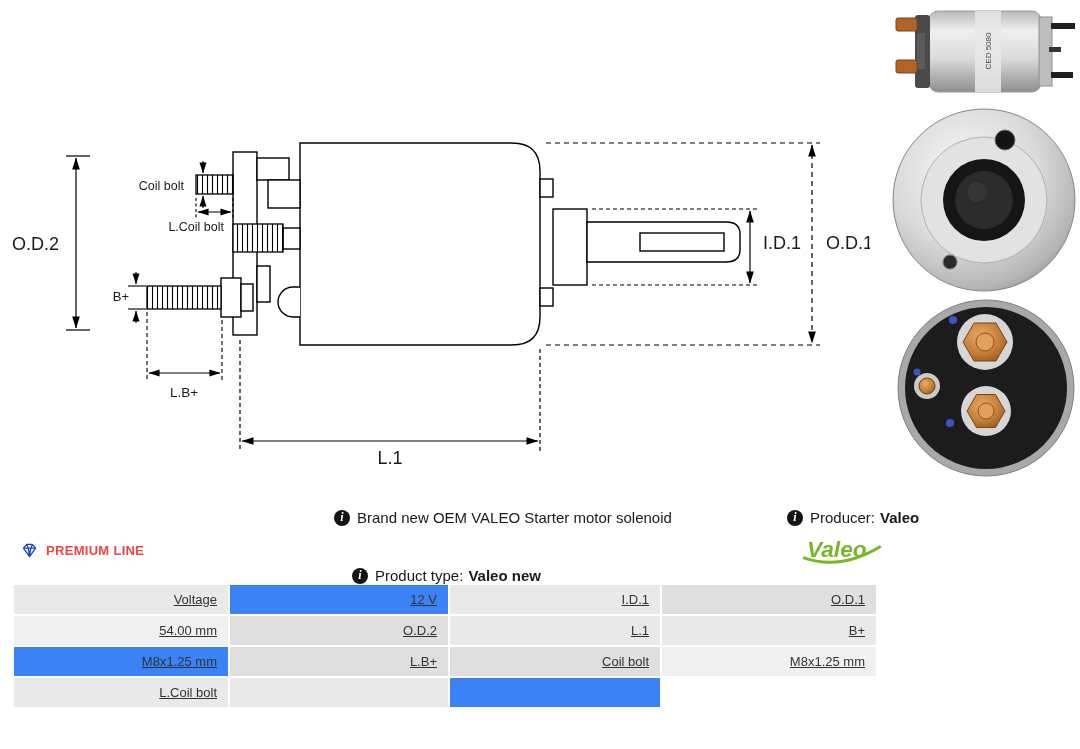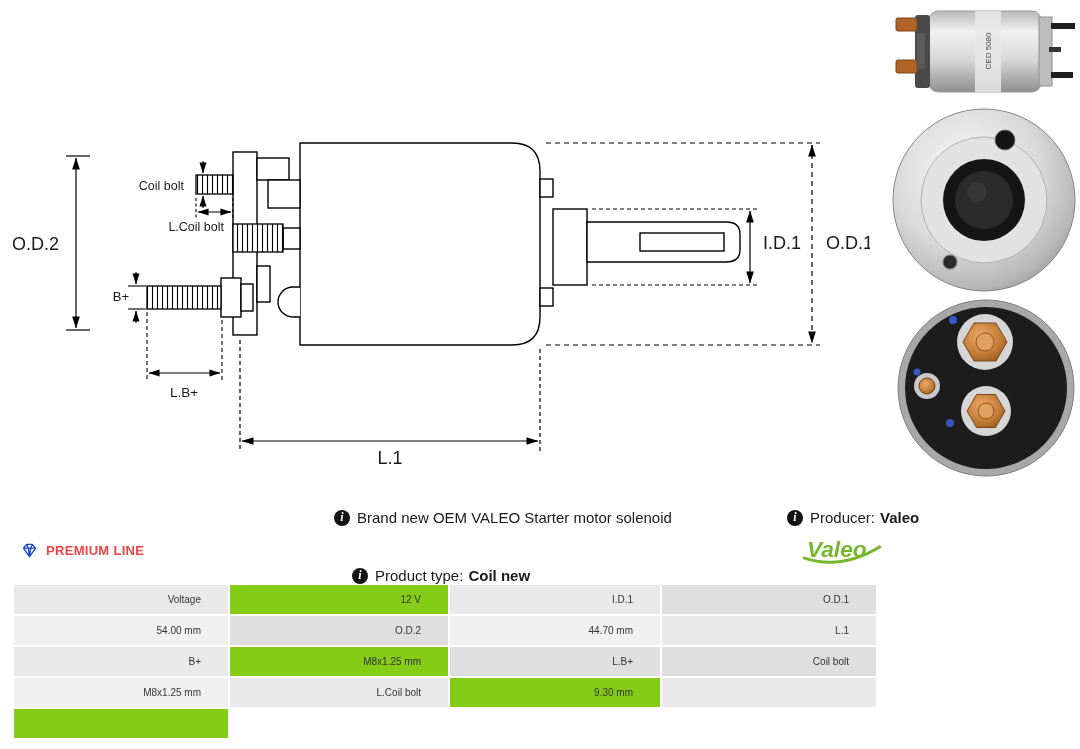--- a/index.html
+++ b/index.html
@@ -25,23 +25,23 @@
                display:inline-flex; align-items:center; justify-content:center; flex:0 0 auto;
                font-family:"Liberation Serif", serif; font-style:italic; font-weight:bold; font-size:12px; }
   .info-icon::before { content:"i"; }
   .premium-text { color:#ef4444; font-weight:bold; letter-spacing:0.3px; font-size:13px; }
 
   
   .spec-table { position:absolute; left:14px; top:585px;
                 display:grid; grid-template-columns:214px 218px 210px 214px;
                 grid-auto-rows:29px; gap:2px; }
   .cell { display:flex; align-items:center; justify-content:flex-end;
-          padding-right:27px; font-size:10px; color:#333; }
+          padding-right:11px; font-size:13px; color:#333;text-decoration:underline; }
   .lbl { background:#e9e9e9; }
-  .val { background:#84cc16; }
+  .val { background:#3b82f6; }
   .alt.lbl { background:#dfdfdf; }
   .alt.val { background:#f0f0f0; }
 </style>
 </head>
 <body>
 
 <div class="canvas">
 
   <svg class="diagram" viewBox="0 0 870 495" width="870" height="495" xmlns="http://www.w3.org/2000/svg">
     <defs>
@@ -220,49 +220,47 @@
     <svg viewBox="0 0 20 16" width="19" height="15" fill="none" stroke="#1843c8" stroke-width="1.4" stroke-linejoin="round">
       <path d="M3.5,5.5 L7,1.5 H13 L16.5,5.5 L10,14.5 Z M3.5,5.5 H16.5 M7,1.5 L8.7,5.5 L10,14.5 L11.3,5.5 L13,1.5"></path>
     </svg>
     <span class="premium-text">PREMIUM LINE</span>
   </div>
 
   <div class="info-item" style="left:352px; top:543px;margin-top:24px;">
     <span class="info-icon"></span>
     <span class="txt">
       <span>Product type:</span>
-      <span class="b">Coil new</span>
+      <span class="b">Valeo new</span>
     </span>
   </div>
 
   <div class="photo" style="left:797px; top:532px;">
     <svg viewBox="0 0 92 38" width="88" height="36" xmlns="http://www.w3.org/2000/svg">
       <path d="M6,27 Q46,41 88,15" stroke="#76b82a" stroke-width="3.2" fill="none"></path>
       <text x="10" y="26" font-size="24" font-style="italic" font-weight="bold" fill="#76b82a" font-family="Liberation Sans, sans-serif">Valeo</text>
     </svg>
   </div>
 
   <div class="spec-table">
 
     <div class="cell lbl">Voltage</div>
     <div class="cell val">12 V</div>
     <div class="cell lbl">I.D.1</div>
 
     <div class="cell lbl alt">O.D.1</div>
     <div class="cell val alt">54.00 mm</div>
     <div class="cell lbl alt">O.D.2</div>
-    <div class="cell val alt">44.70 mm</div>
 
     <div class="cell lbl">L.1</div>
     <div class="cell lbl">B+</div>
     <div class="cell val">M8x1.25 mm</div>
 
     <div class="cell lbl alt">L.B+</div>
     <div class="cell lbl alt">Coil bolt</div>
     <div class="cell val alt">M8x1.25 mm</div>
 
     <div class="cell lbl">L.Coil bolt</div>
-    <div class="cell val">9.30 mm</div>
     <div class="cell lbl"></div>
     <div class="cell val"></div>
   </div>
 
 </div>
 
 </body></html>

